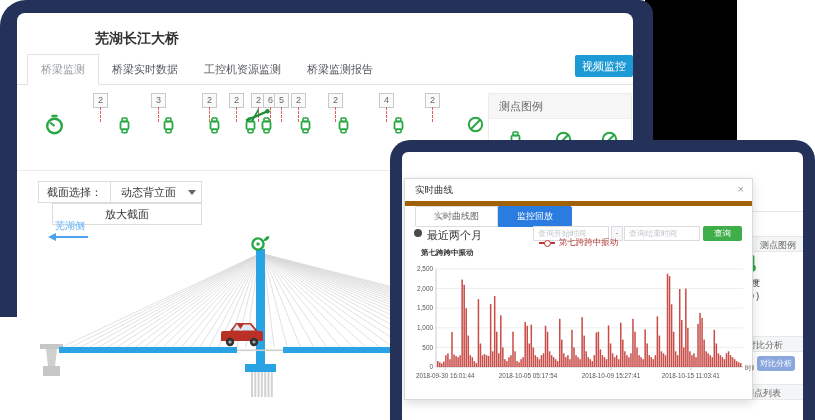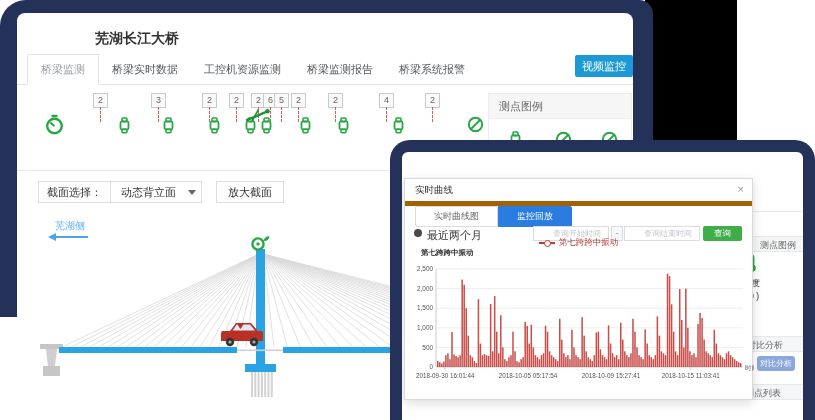--- a/index.html
+++ b/index.html
@@ -22,21 +22,21 @@
              display:flex;align-items:center;justify-content:center;border-radius:2px;}
   .badge{position:absolute;top:80px;width:13px;height:13px;border:1px solid #c9c9c9;background:#fafafa;
          color:#666;font-size:9px;line-height:13px;text-align:center;}
   .dash{position:absolute;top:94px;height:15px;width:0;border-left:1px dashed #e05c5c;}
   .sensor-ico{position:absolute;top:104px;}
   .legend-panel{left:471px;top:80px;width:144px;height:70px;border:1px solid #ececec;box-sizing:border-box;}
   .legend-head{height:24px;background:#f6f6f6;border-bottom:1px solid #ececec;font-size:11px;color:#666;
                line-height:24px;padding-left:10px;}
   .legend-body{position:relative;height:44px;overflow:hidden;}
   .divider{left:0;top:157px;width:616px;border-top:1px solid #ebebeb;}
-  .ctrl-row{left:21px;top:168px;display:flex;align-items:stretch;height:22px;}
+  .ctrl-row{left:21px;top:168px;display:flex;align-items:stretch;height:22px;flex-direction:column;}
   .sel-group{display:flex;border:1px solid #ddd;height:22px;box-sizing:border-box;}
   .sel-label{font-size:11px;color:#333;padding:0 8px;line-height:20px;}
   .sel-box{position:relative;border-left:1px solid #ddd;font-size:11px;color:#333;line-height:20px;
            padding:0 18px 0 10px;min-width:62px;}
   .caret{position:absolute;right:5px;top:8px;width:0;height:0;border-left:4px solid transparent;
          border-right:4px solid transparent;border-top:5px solid #666;}
   .zoom-btn{margin-left:14px;border:1px solid #ddd;background:#fff;font-size:11px;color:#333;
             line-height:20px;padding:0 11px;height:22px;box-sizing:border-box;}
   .side-label{left:38px;top:206px;font-size:10px;color:#5fb0f7;}
   .side-arrow{left:33px;top:223px;width:38px;height:0;border-top:2px solid #4da2f2;}
@@ -57,21 +57,21 @@
   .dlg-head{position:relative;height:22px;border-bottom:5px solid #a16207;}
   .dlg-title{position:absolute;left:10px;top:5px;font-size:9.5px;color:#333;}
   .dlg-close{position:absolute;right:8px;top:4px;font-size:11px;color:#999;line-height:12px;}
   .dlg-tabs{position:absolute;left:10px;top:27px;display:flex;}
   .dtab{font-size:9px;padding:3px 18px;border:1px solid #dcdcdc;color:#666;background:#fff;border-radius:2px 0 0 2px;}
   .dtab.active{background:#2a7ce0;border-color:#2a7ce0;color:#fff;border-radius:0 2px 2px 0;}
   .dlg-ctrl{position:absolute;left:0;top:47px;width:100%;height:16px;}
   .radio-dot{position:absolute;left:9px;top:3px;width:8px;height:8px;border-radius:50%;background:#4a4a4a;}
   .radio-lbl{position:absolute;left:22px;top:2px;font-size:11px;color:#333;}
   .dlg-input{position:absolute;top:0;height:15px;border:1px solid #dcdcdc;font-size:8px;color:#333;
-             padding:0 0 0 19px;box-sizing:border-box;font-family:"Liberation Sans",sans-serif;}
+             padding:0 0 0 4px;box-sizing:border-box;font-family:"Liberation Sans",sans-serif;}
   .dlg-input::placeholder{color:#c0c4cc;}
   .dlg-sep{position:absolute;left:206px;top:0;width:12px;height:15px;background:#f5f7fa;border:1px solid #dcdcdc;
            box-sizing:border-box;color:#999;font-size:9px;line-height:13px;text-align:center;}
   .dlg-search{position:absolute;left:298px;top:0;width:39px;height:15px;background:#3fae49;border-radius:2px;
               color:#fff;font-size:8.5px;display:flex;align-items:center;justify-content:center;}
   .dlg-legend{position:absolute;left:0;top:58px;width:100%;display:flex;align-items:center;justify-content:center;gap:4px;}
   .lg-line{width:16px;height:1.5px;background:#c23531;position:relative;}
   .lg-line::after{content:'';position:absolute;left:5px;top:-2.5px;width:5px;height:5px;border:1.5px solid #c23531;
                   border-radius:50%;background:#fff;}
   .lg-text{font-size:8.5px;color:#b03a36;}
@@ -84,21 +84,20 @@
 
   <div class="abs win1-frame">
     <div class="abs win1">
       <div class="abs w1-title">芜湖长江大桥</div>
 
       <div class="abs w1-tabs">
         <span class="tab active">桥梁监测</span>
         <span class="tab">桥梁实时数据</span>
         <span class="tab">工控机资源监测</span>
         <span class="tab">桥梁监测报告</span>
-        <span class="tab">桥梁系统报警</span>
       </div>
       <div class="abs video-btn">视频监控</div>
 
       <div id="sensor-row"></div>
 
       <div class="abs legend-panel">
         <div class="legend-head">测点图例</div>
         <div class="legend-body" id="legend-body">
             <span style="position: absolute; left: 20px; top: 12px;"><svg width="13" height="17" viewBox="0 0 13 17">
                 <rect x="4" y="1" width="5" height="3.6" rx="1" fill="none" stroke="#27a844" stroke-width="1.6"></rect>

